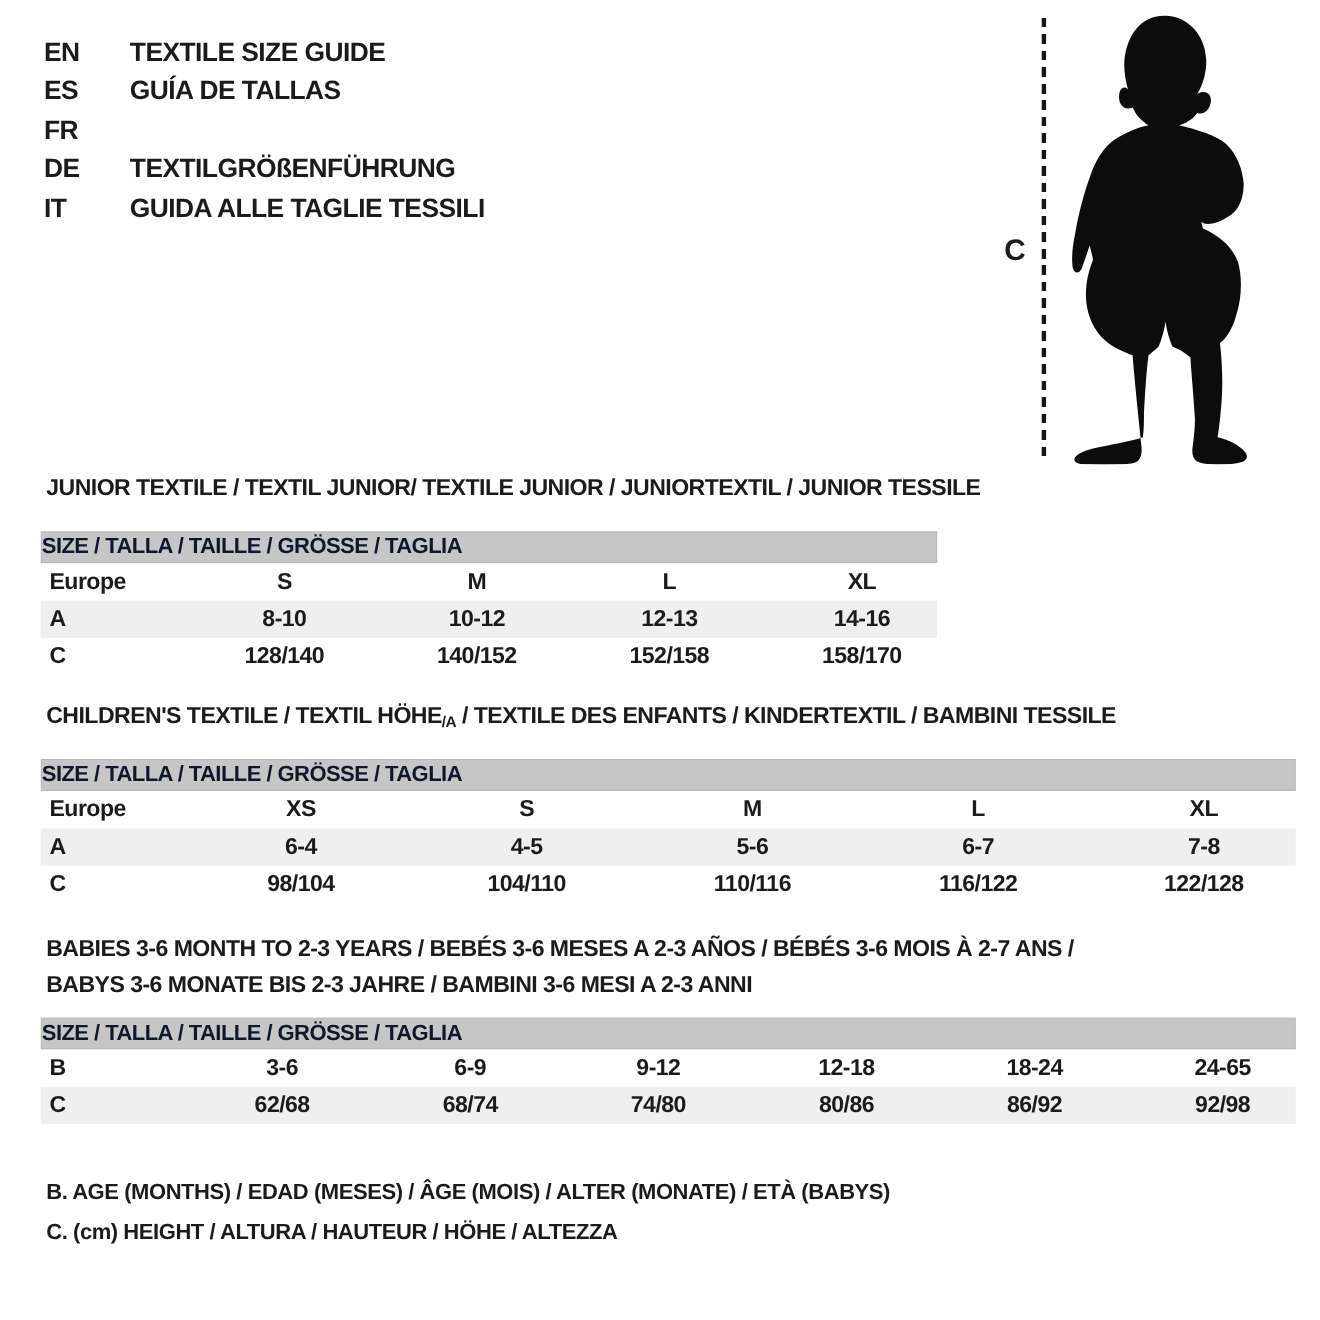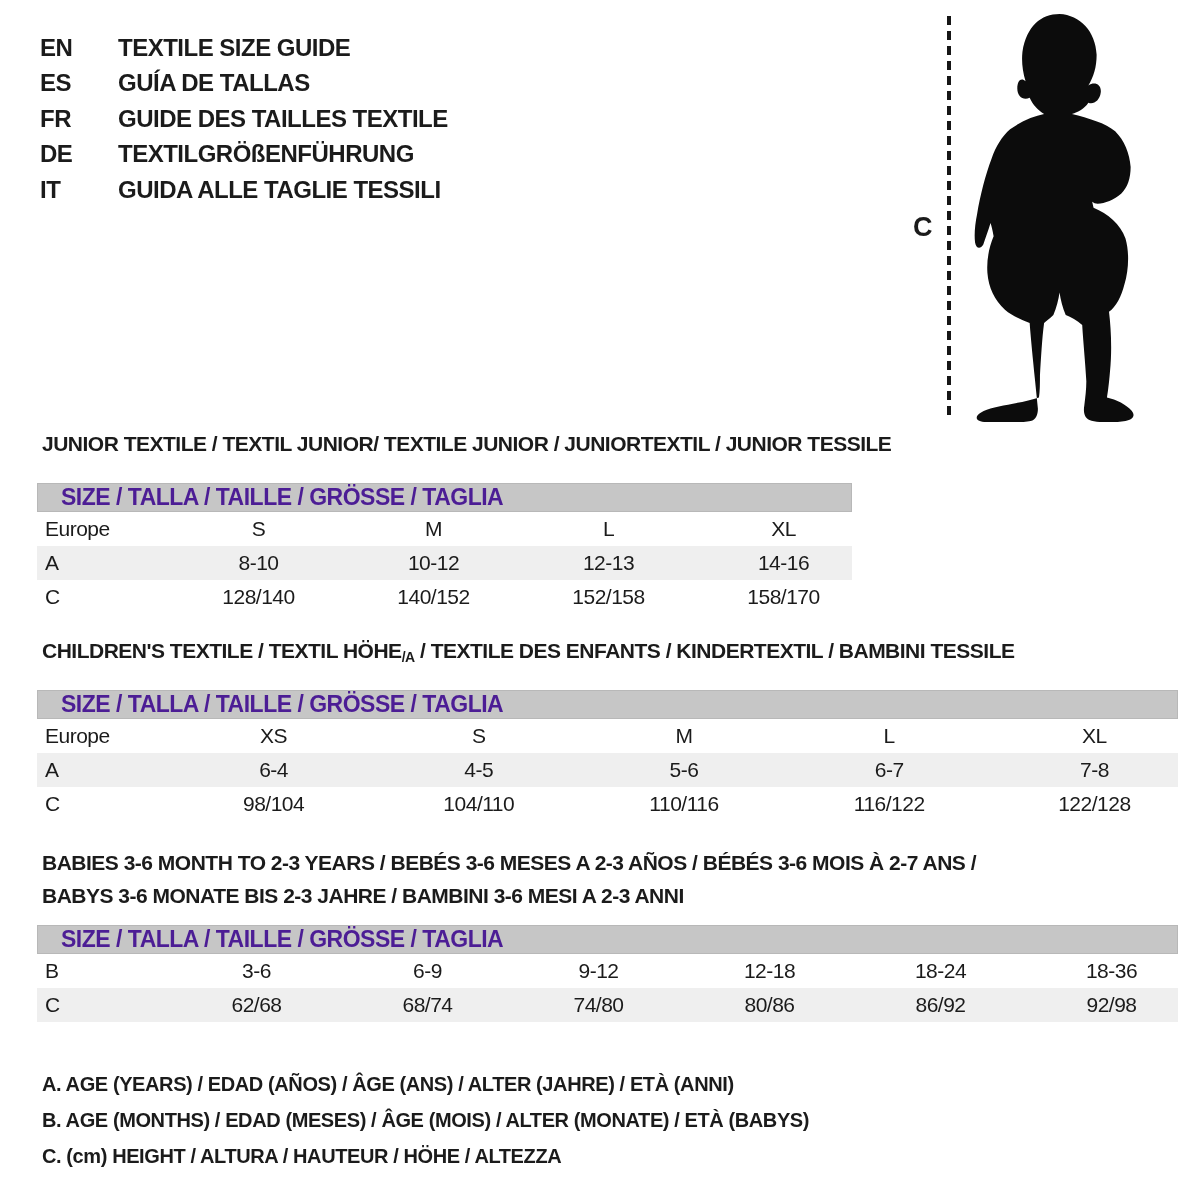--- a/index.html
+++ b/index.html
@@ -26,25 +26,25 @@
   .silhouette{position:absolute;left:973px;top:14px;width:170px;height:408px;}
 
   
   .sec-title{position:absolute;left:42px;font-weight:bold;font-size:21px;letter-spacing:-0.5px;white-space:nowrap;}
   .sec-title .sub{font-size:14px;vertical-align:-4px;}
   .title-2line{line-height:33px;}
 
   
   .size-table{position:absolute;left:37px;}
   .size-bar{
-    height:29px;line-height:29px;background:#c6c6c6;color:#4c1d95;
-    font-weight:bold;font-size:23px;letter-spacing:-0.5px;padding-left:24px;
+    height:29px;line-height:29px;background:#c6c6c6;color:#0f172a;
+    font-weight:bold;font-size:20px;letter-spacing:-0.5px;padding-left:1px;
     box-shadow:inset 0 0 0 1px rgba(0,0,0,0.07);
   }
-  .trow{display:grid;height:34px;align-items:center;font-weight:normal;font-size:21px;letter-spacing:-0.5px;gap:38px;}
+  .trow{display:grid;height:34px;align-items:center;font-weight:bold;font-size:21px;letter-spacing:-0.5px;gap:38px;}
   .trow.stripe{background:#efefef;}
   .cols-4{grid-template-columns:115px repeat(4,1fr);}
   .cols-5{grid-template-columns:115px repeat(5,1fr);}
   .cols-6{grid-template-columns:115px repeat(6,1fr);}
   .cell-label{padding-left:8px;text-align:left;}
   .cell{text-align:center;}
 
   
   .legend{position:absolute;left:42px;top:1066px;font-weight:bold;font-size:20px;letter-spacing:-0.4px;line-height:36px;white-space:nowrap;}
 </style>
@@ -57,21 +57,20 @@
     <div class="lang-row">
       <span class="lang-code">EN</span>
       <span class="lang-label">TEXTILE SIZE GUIDE</span>
     </div>
     <div class="lang-row">
       <span class="lang-code">ES</span>
       <span class="lang-label">GUÍA DE TALLAS</span>
     </div>
     <div class="lang-row">
       <span class="lang-code">FR</span>
-      <span class="lang-label">GUIDE DES TAILLES TEXTILE</span>
     </div>
     <div class="lang-row">
       <span class="lang-code">DE</span>
       <span class="lang-label">TEXTILGRÖßENFÜHRUNG</span>
     </div>
     <div class="lang-row">
       <span class="lang-code">IT</span>
       <span class="lang-label">GUIDA ALLE TAGLIE TESSILI</span>
     </div>
   </div>
@@ -200,32 +199,31 @@
 
   <div class="size-table" style="top:925px;width:1141px;">
     <div class="size-bar">SIZE / TALLA / TAILLE / GRÖSSE / TAGLIA</div>
     <div class="trow cols-6">
       <span class="cell-label">B</span>
       <span class="cell">3-6</span>
       <span class="cell">6-9</span>
       <span class="cell">9-12</span>
       <span class="cell">12-18</span>
       <span class="cell">18-24</span>
-      <span class="cell">18-36</span>
+      <span class="cell">24-65</span>
     </div>
     <div class="trow cols-6 stripe">
       <span class="cell-label">C</span>
       <span class="cell">62/68</span>
       <span class="cell">68/74</span>
       <span class="cell">74/80</span>
       <span class="cell">80/86</span>
       <span class="cell">86/92</span>
       <span class="cell">92/98</span>
     </div>
   </div>
 
   <div class="legend">
-    <div>A. AGE (YEARS) / EDAD (AÑOS) / ÂGE (ANS) / ALTER (JAHRE) / ETÀ (ANNI)</div>
     <div>B. AGE (MONTHS) / EDAD (MESES) / ÂGE (MOIS) / ALTER (MONATE) / ETÀ (BABYS)</div>
     <div>C. (cm) HEIGHT / ALTURA / HAUTEUR / HÖHE / ALTEZZA</div>
   </div>
 
 </div>
 
 </body></html>

